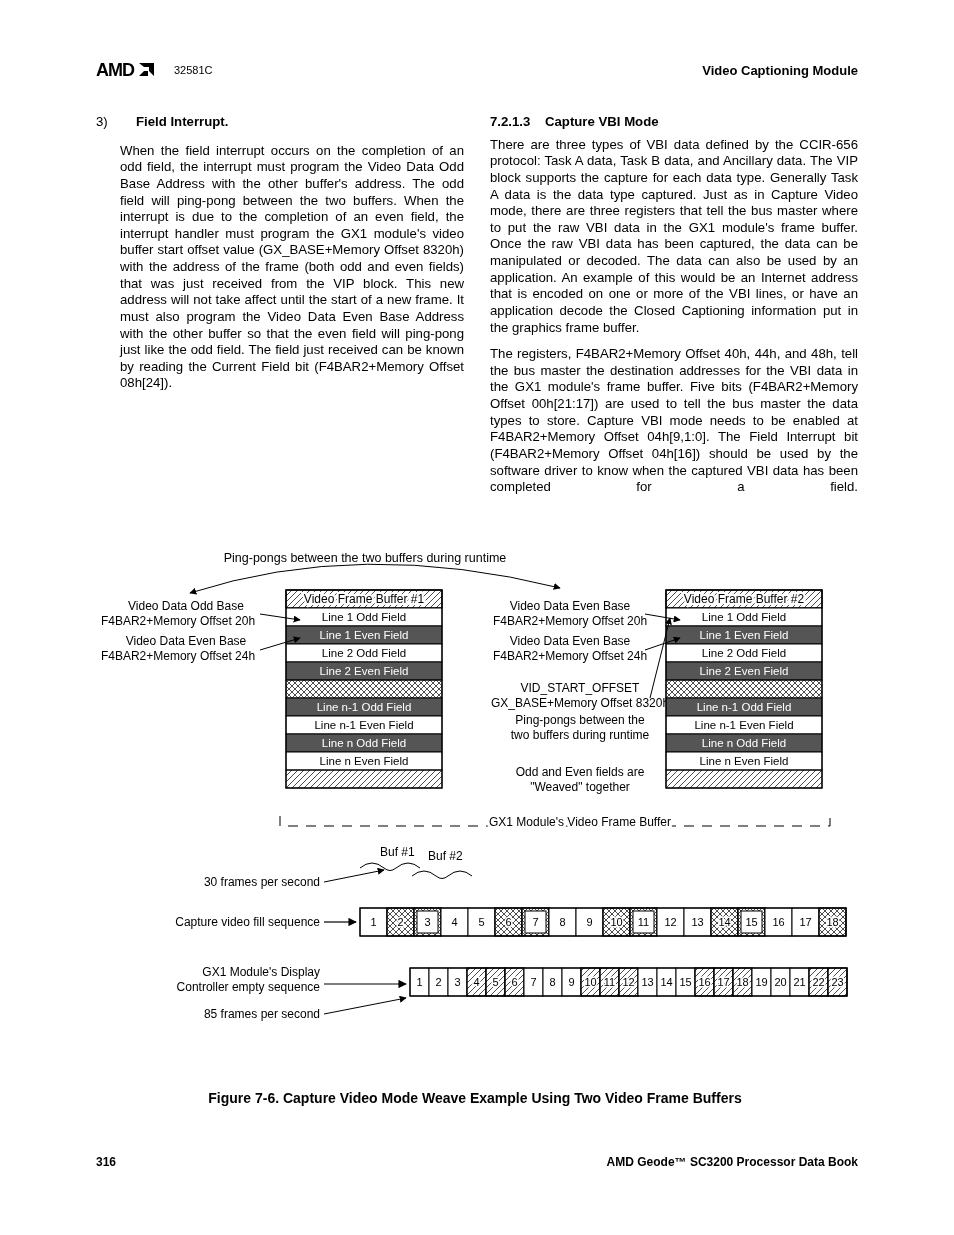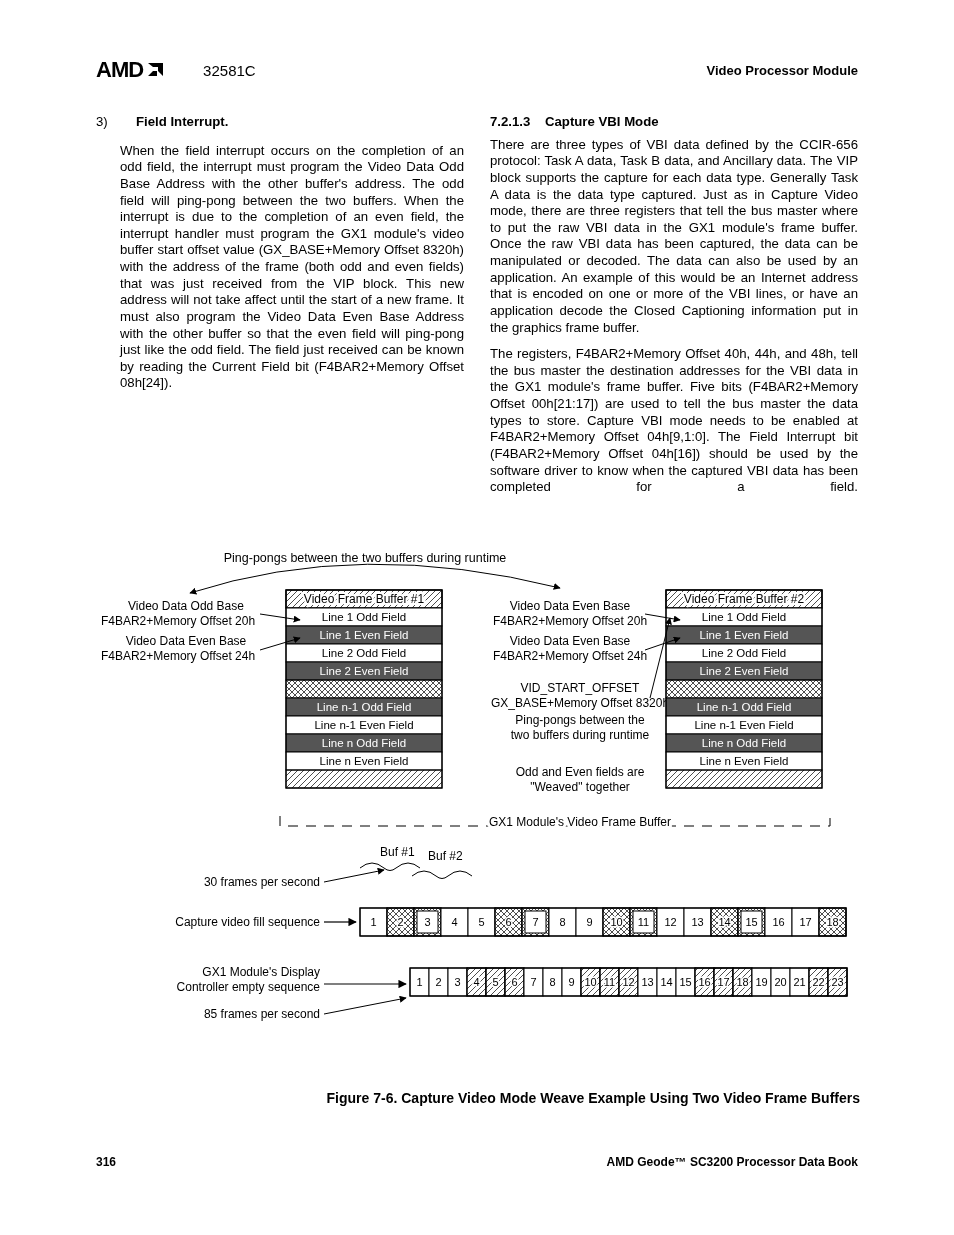--- a/index.html
+++ b/index.html
@@ -21,27 +21,27 @@
   .header {
     display: flex;
     align-items: center;
     justify-content: space-between;
     font-size: 13px;
     height: 28px;
   }
   .logo {
     font-family: Arial, sans-serif;
     font-weight: 900;
-    font-size: 22px;
+    font-size: 18px;
     letter-spacing: -1px;
     display: flex;
     align-items: center;
   }
   .logo svg { margin-left: 2px; }
-  .docnum { font-size: 15px; margin-left: 36px; }
+  .docnum { font-size: 11px; margin-left: 16px; }
   .hdr-right { font-weight: bold; }
   .cols {
     margin-top: 30px;
     display: flex;
     gap: 26px;
     font-size: 13.2px;
     line-height: 1.26;
   }
   .col { width: 368px; text-align: justify; }
   .numitem { display: flex; }
@@ -54,21 +54,21 @@
     position: absolute;
     left: 90px;
     top: 548px;
     width: 770px;
     height: 560px;
   }
   .figcap {
     position: absolute;
     left: 0; right: 0;
     top: 542px;
-    text-align: right;
+    text-align: center;
     font-weight: bold;
     font-size: 14px;
   }
   .footer {
     position: absolute;
     left: 96px;
     width: 762px;
     top: 1155px;
     display: flex;
     justify-content: space-between;
@@ -84,21 +84,21 @@
   <div class="header">
     <div style="display:flex;align-items:center;">
       <span class="logo">
         <span>AMD</span>
         <svg width="22" height="18" viewBox="0 0 22 18">
             <path d="M3 2 L18 2 L18 15 L13 10 L13 6 L8 6 L3 2 Z M3 15 L8 10 L12 10 L12 15 Z" fill="#000"></path>
           </svg>
       </span>
       <span class="docnum">32581C</span>
     </div>
-    <div class="hdr-right">Video Processor Module</div>
+    <div class="hdr-right">Video Captioning Module</div>
   </div>
 
   <div class="cols">
     <div class="col">
       <div class="numitem">
         <div class="n">3)</div>
         <div class="body"><b>Field Interrupt.</b></div>
       </div>
       <div class="indent">When the field interrupt occurs on the completion of an odd field, the interrupt must program the Video Data Odd Base Address with the other buffer's address. The odd field will ping-pong between the two buffers. When the interrupt is due to the completion of an even field, the interrupt handler must program the GX1 module's video buffer start offset value (GX_BASE+Memory Offset 8320h) with the address of the frame (both odd and even fields) that was just received from the VIP block. This new address will not take affect until the start of a new frame. It must also program the Video Data Even Base Address with the other buffer so that the even field will ping-pong just like the odd field. The field just received can be known by reading the Current Field bit (F4BAR2+Memory Offset 08h[24]).</div>
     </div>

